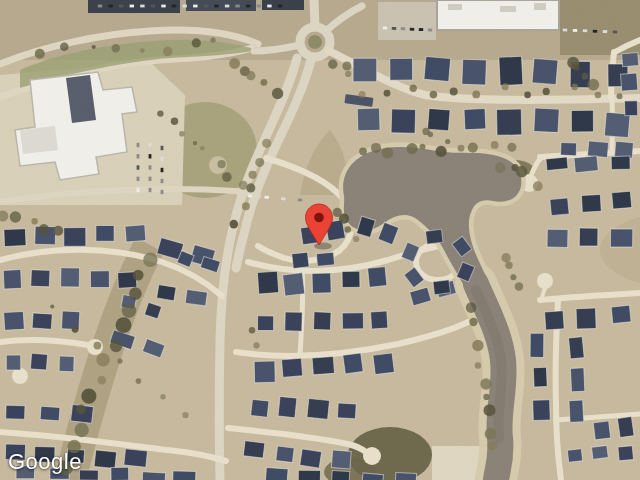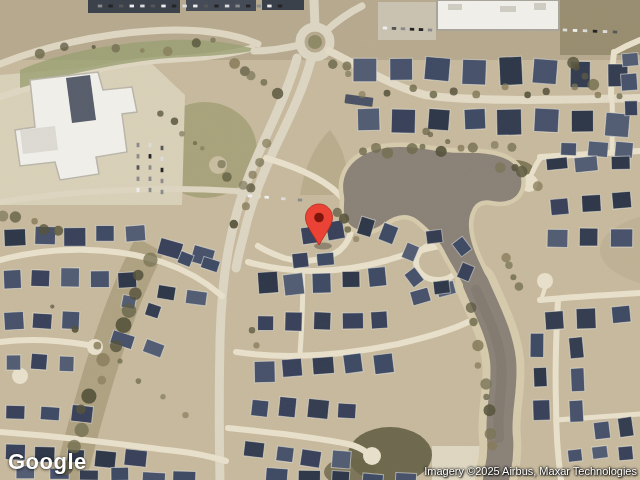--- a/index.html
+++ b/index.html
@@ -1,20 +1,20 @@
 <!DOCTYPE html>
 <html><head>
 <meta charset="utf-8">
 <style>
   html,body{margin:0;padding:0;background:#000;}
   .stage{position:relative;width:640px;height:480px;overflow:hidden;
          font-family:"Liberation Sans",sans-serif;background:#c7b99d;}
   .stage svg{position:absolute;left:0;top:0;display:block;}
   .google-logo{position:absolute;left:8px;bottom:5px;color:#fff;font-size:22px;
-         font-weight:bold;letter-spacing:.5px;cursor:pointer;
+         font-weight:normal;letter-spacing:.5px;cursor:pointer;
          text-shadow:0 1px 3px rgba(0,0,0,.6),0 0 2px rgba(0,0,0,.45);}
   .attribution{position:absolute;right:3px;bottom:3px;color:#fff;font-size:11px;
          text-shadow:0 0 2px #000,0 0 3px #000,1px 1px 2px #000;white-space:nowrap;}
 </style>
 </head>
 <body>
 
 <div class="stage">
 <svg width="640" height="480" viewBox="0 0 640 480">
   <defs>
@@ -398,14 +398,13 @@
   <rect x="0" y="0" width="640" height="480" filter="url(#grain)" opacity=".10"></rect>
 
   <g transform="translate(319,245)">
     <ellipse cx="4" cy="1" rx="9" ry="3.5" fill="rgba(0,0,0,.28)"></ellipse>
     <path d="M0,0 C-8,-14 -13.5,-20 -13.5,-27.5 C-13.5,-35 -7.5,-41 0,-41 C7.5,-41 13.5,-35 13.5,-27.5 C13.5,-20 8,-14 0,0 Z" stroke="#b3271c" stroke-width=".8" fill="#EA4335"></path>
     <circle cx="0" cy="-27.5" r="4.8" fill="#7E150C"></circle>
   </g>
 </svg>
 
 <div class="google-logo">Google</div>
-<div class="attribution">Imagery ©2025 Airbus, Maxar Technologies</div>
 </div>
 
 </body></html>

